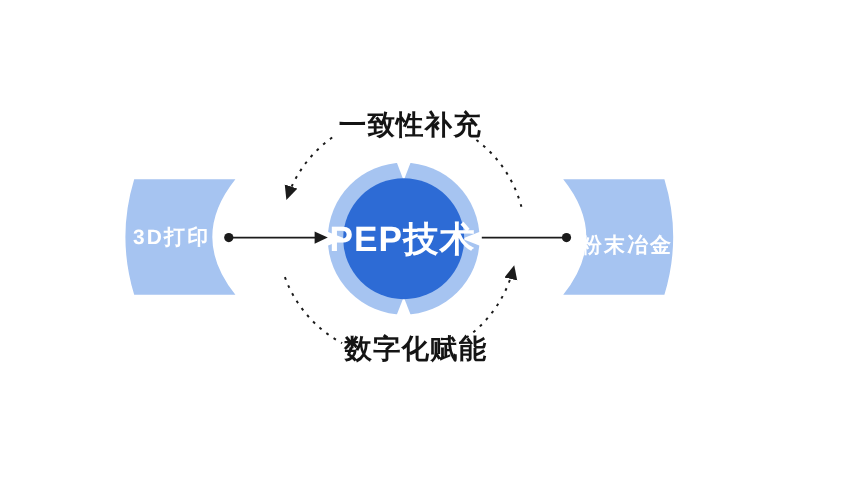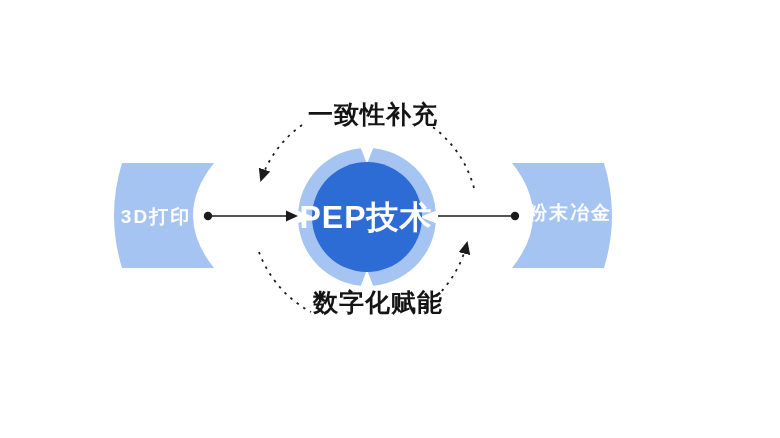--- a/index.html
+++ b/index.html
@@ -28,24 +28,24 @@
     font-size: 19px;
     color: #ffffff;
     letter-spacing: 2px;
   }
   .center-label {
     font-size: 32px;
     color: #ffffff;
     letter-spacing: 1px;
   }
   .top-label    { left: 373px; top: 114px; }
-  .bottom-label { left: 378px; top: 302px; }
+  .bottom-label { left: 378px; top: 318px; }
   .center-node-label { left: 366px; top: 217px; }
   .left-node-label   { left: 156px; top: 216px; text-align: right; }
-  .right-node-label  { left: 570px; top: 212px; }
+  .right-node-label  { left: 570px; top: 224px; }
 </style>
 </head>
 <body>
 
 <div class="stage">
 
   <svg width="780" height="438" viewBox="0 0 780 438">
     <defs>
       <marker id="arrowhead" markerUnits="userSpaceOnUse" markerWidth="16" markerHeight="14" refX="11" refY="6" orient="auto">
         <path d="M0,0 L13,6 L0,12 Z" fill="#1b1b1b"></path>

